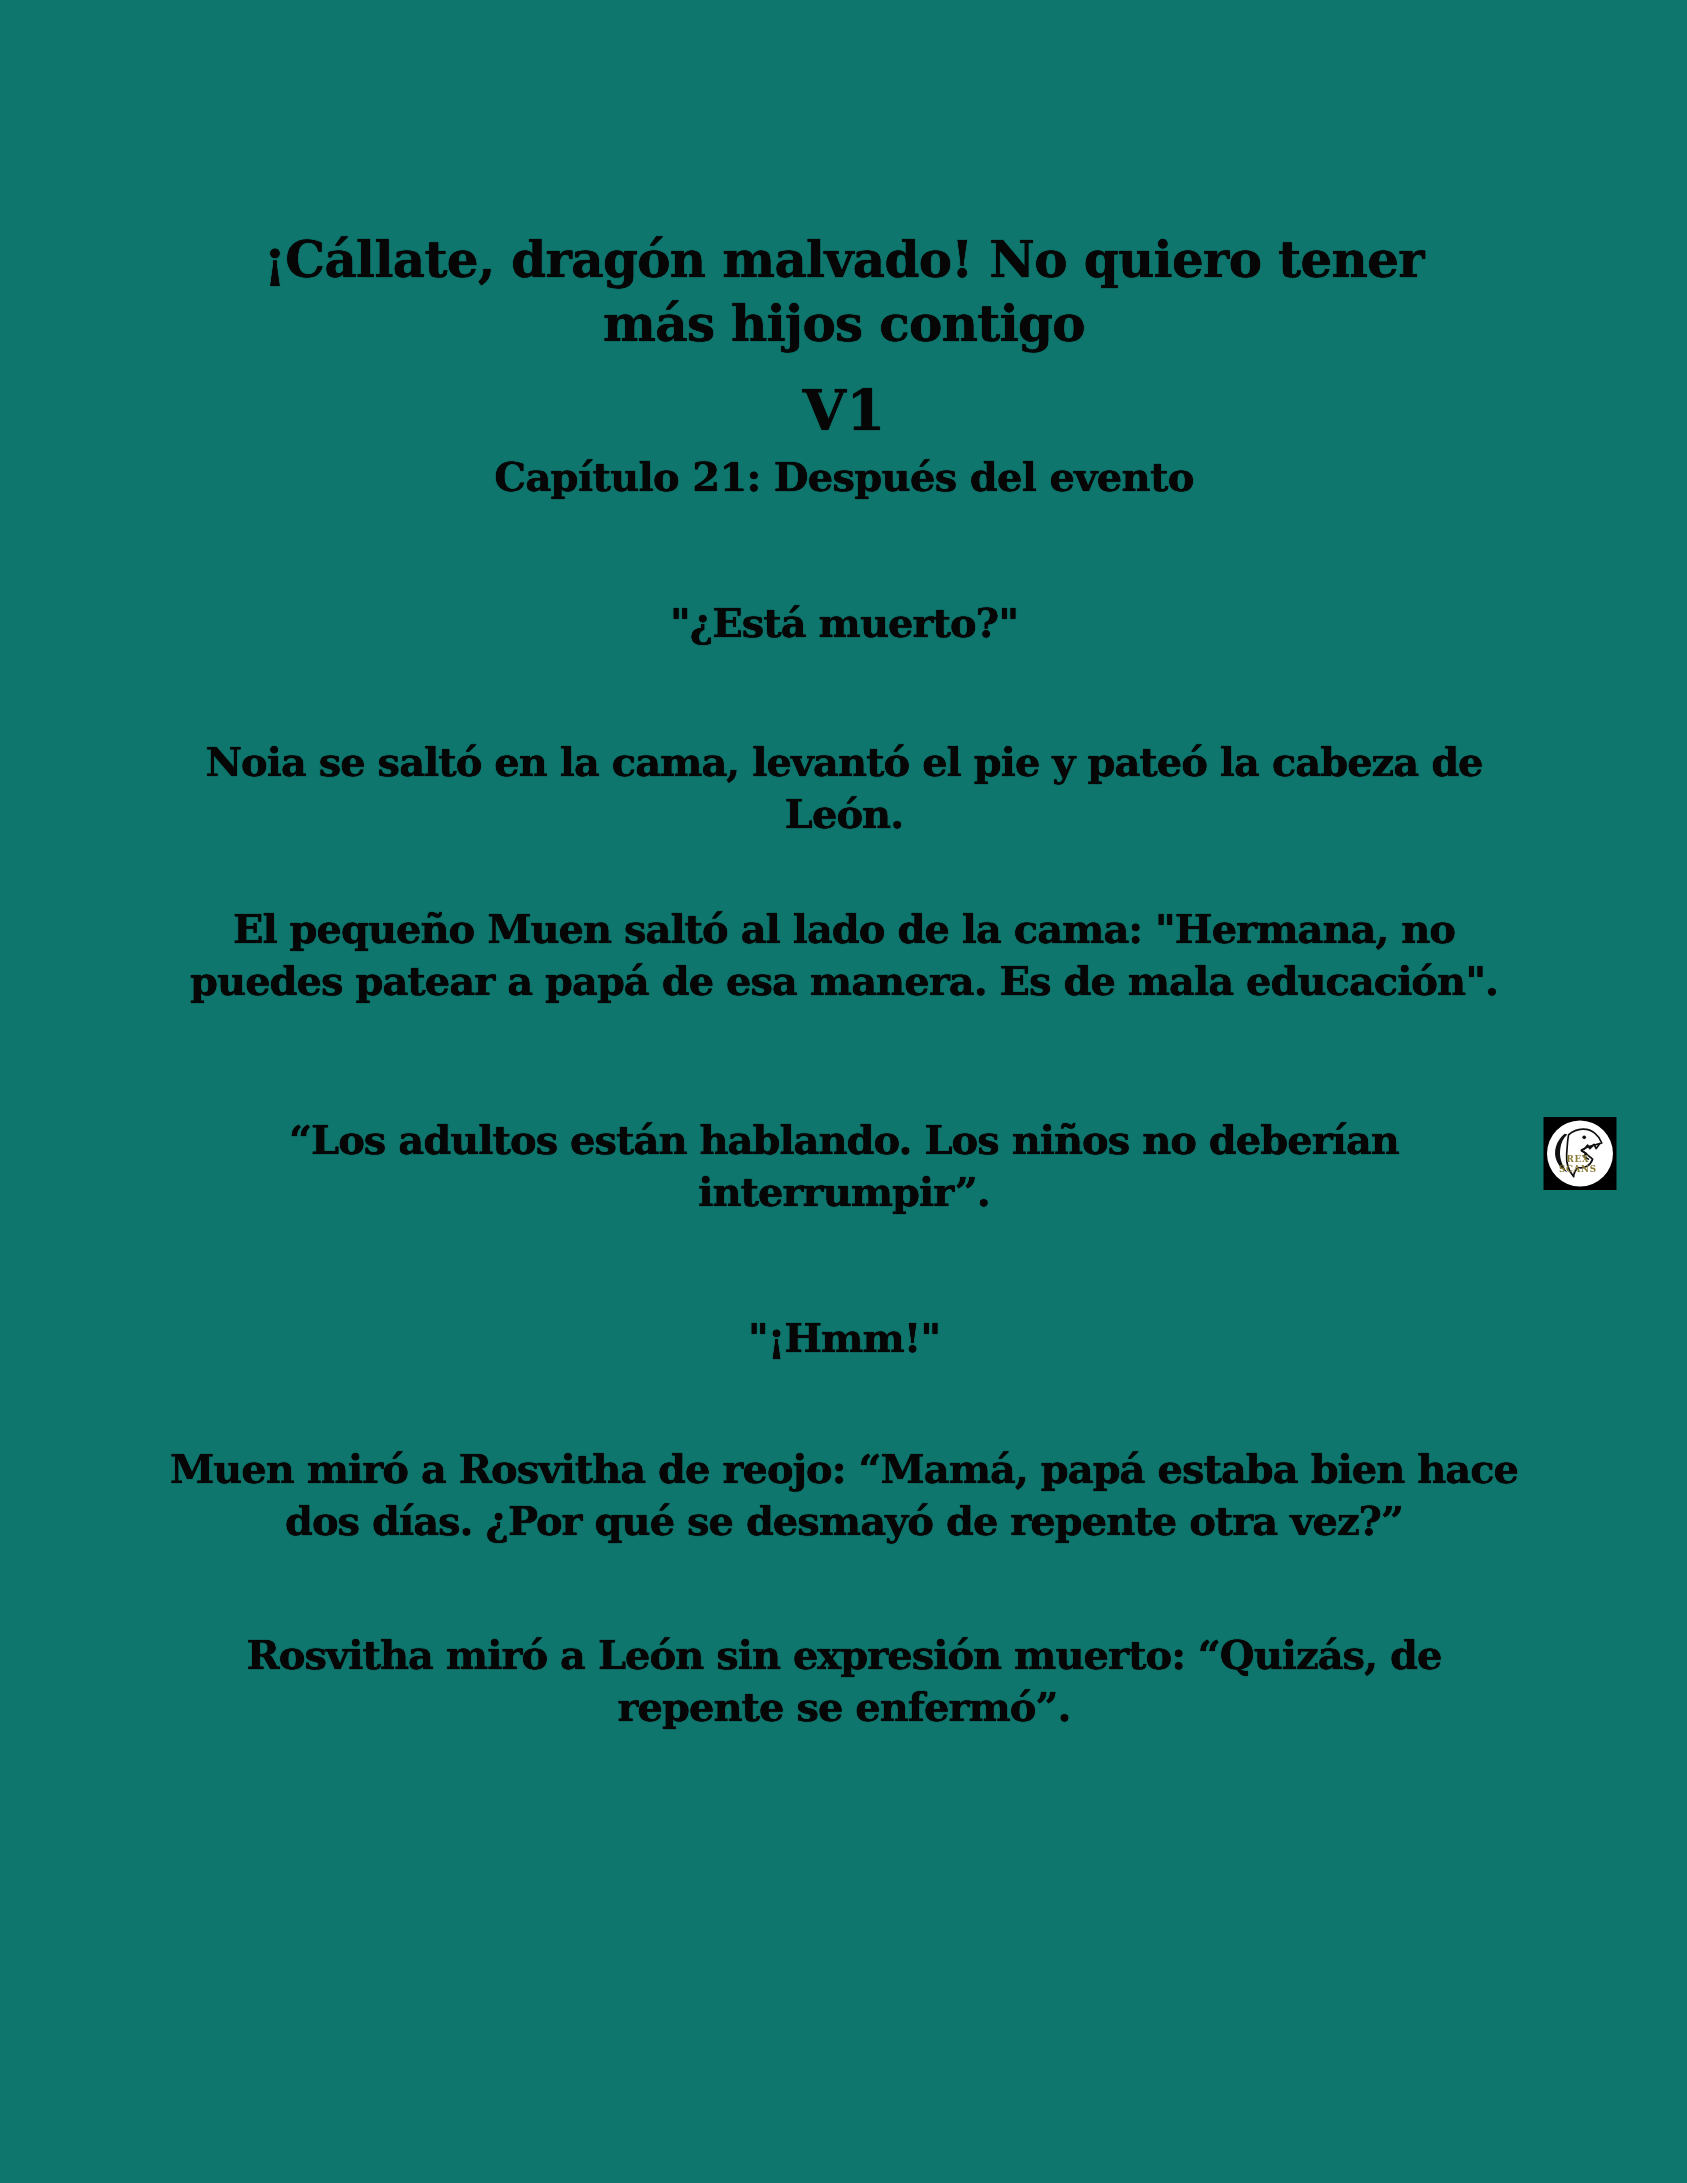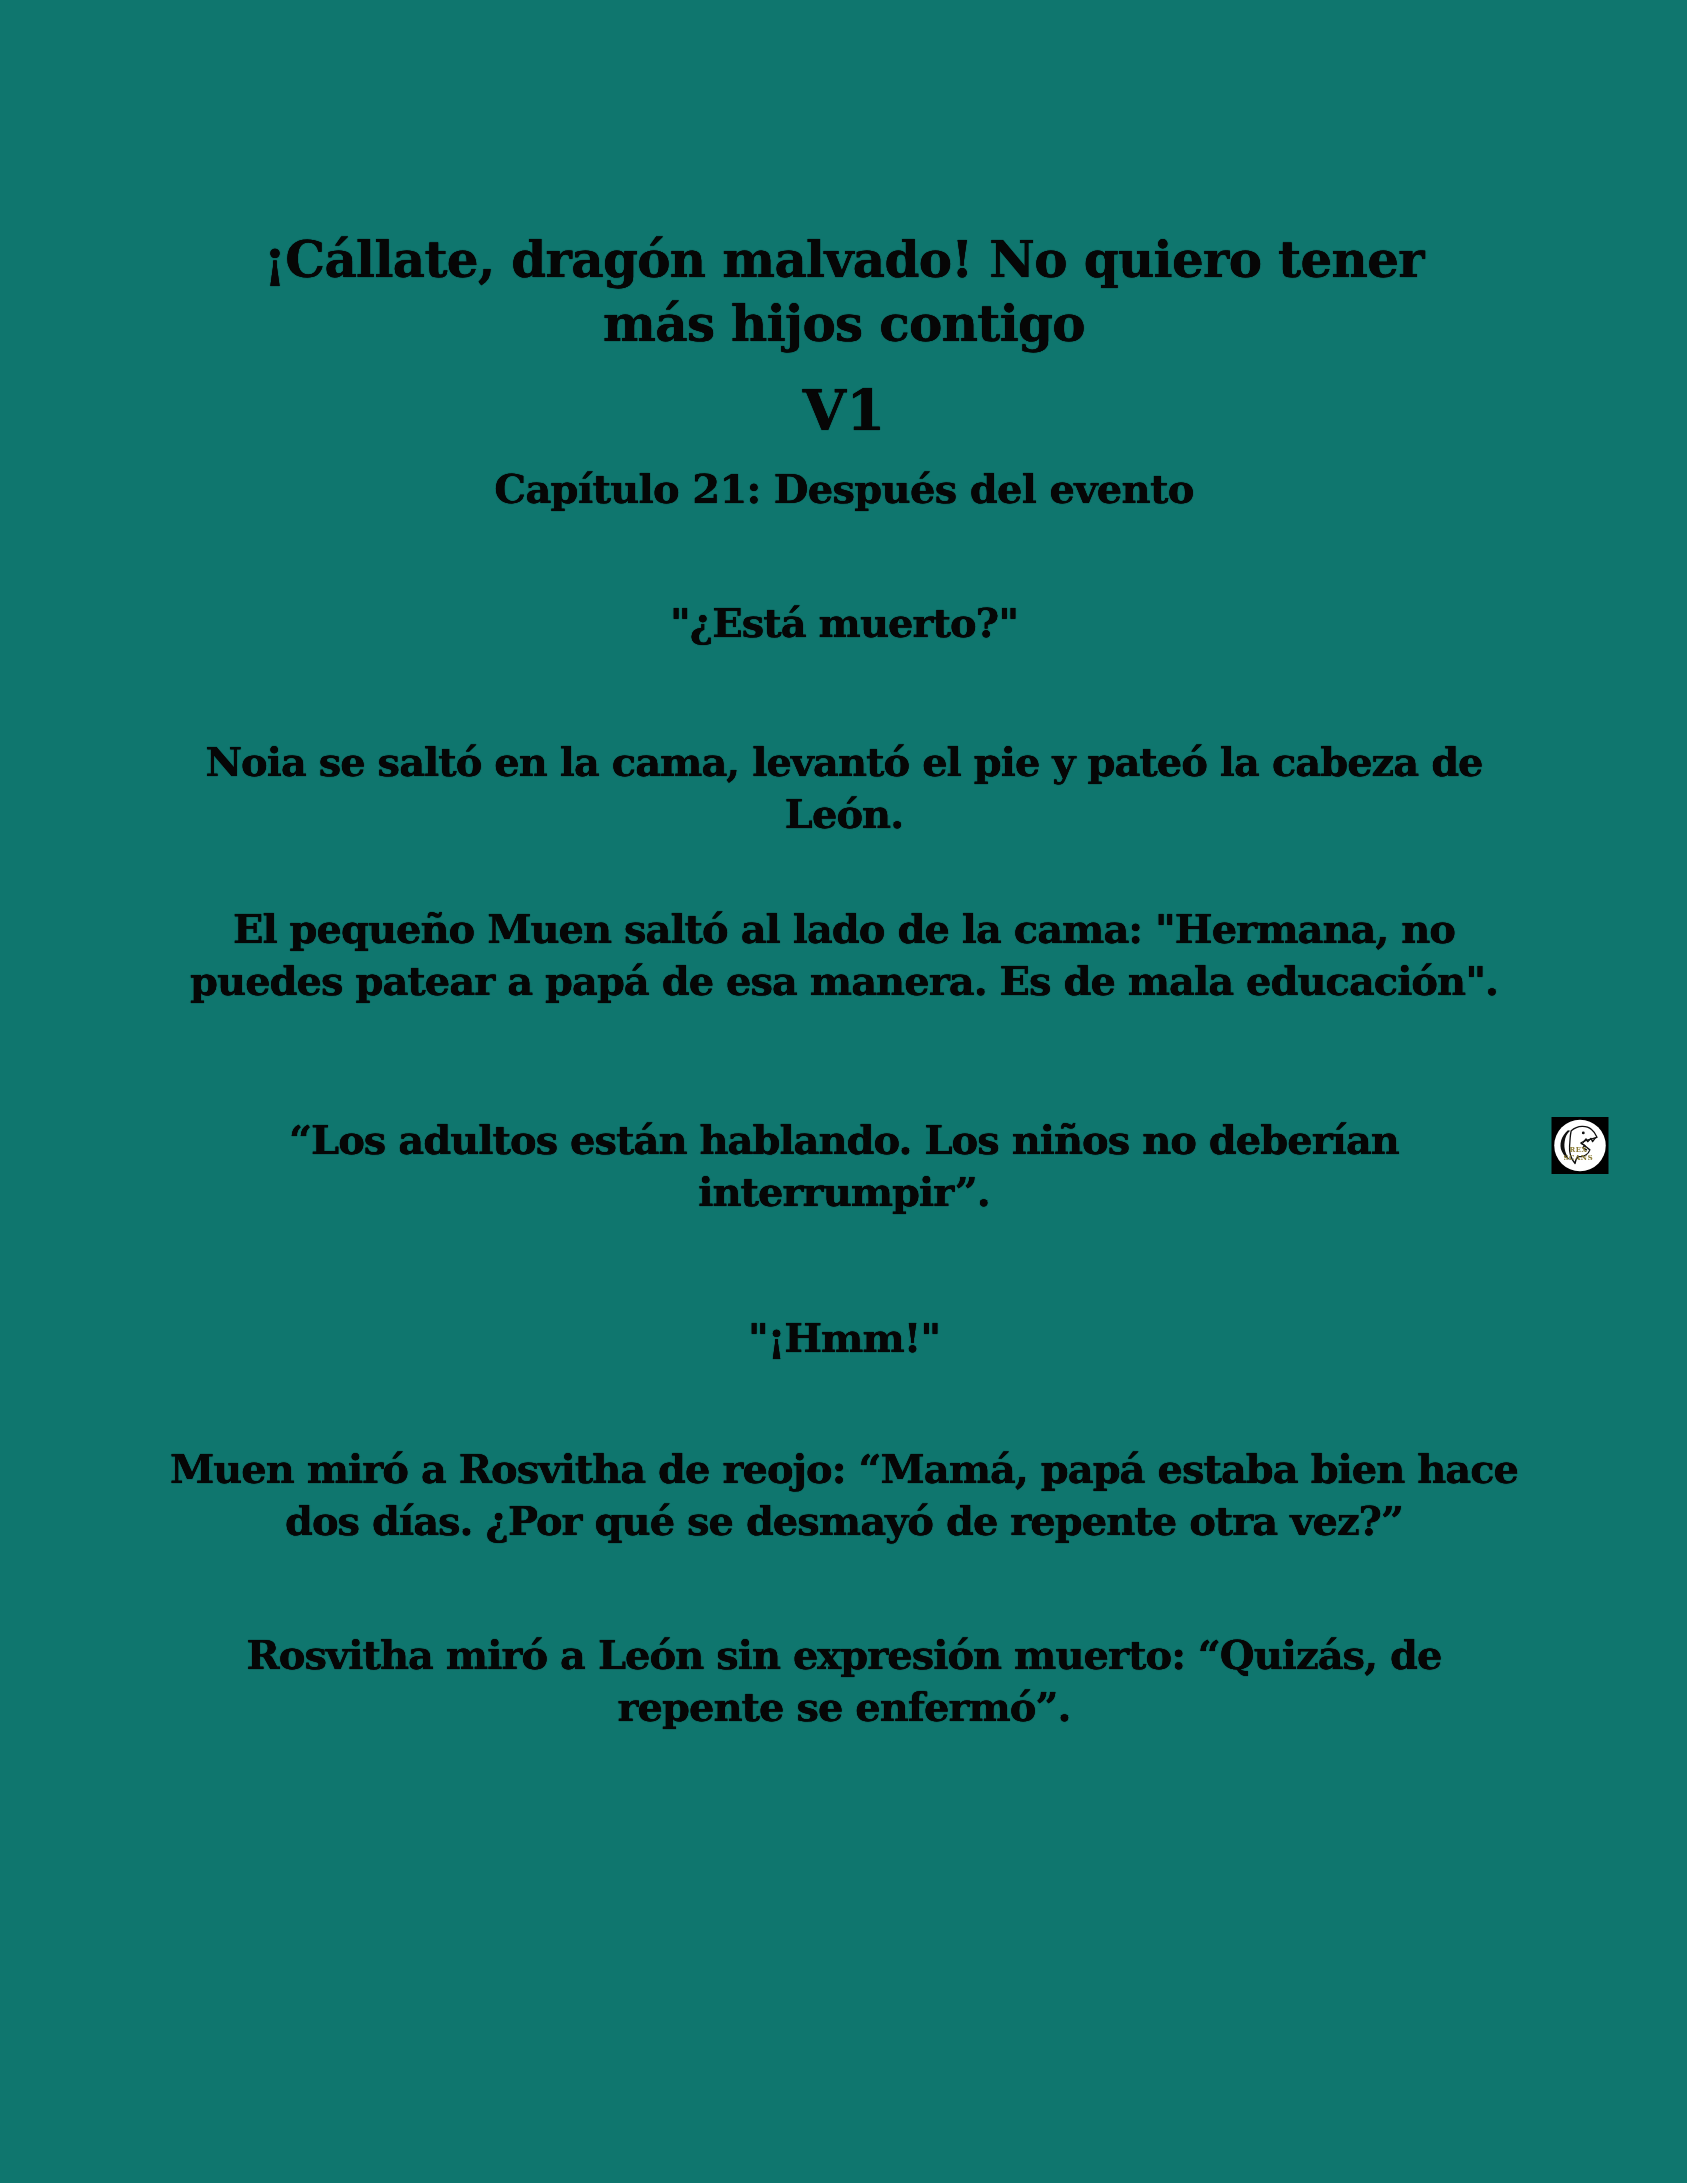--- a/index.html
+++ b/index.html
@@ -34,21 +34,21 @@
     line-height: 64px;
     letter-spacing: -0.7px;
   }
   .volume-label {
     top: 334px;
     font-size: 56px;
     line-height: 64px;
     margin-top: 44px;
   }
   .chapter-heading {
-    top: 430px;
+    top: 418px;
     font-size: 40px;
     line-height: 52px;
     letter-spacing: -0.7px;
   }
   .para {
     font-size: 40px;
     line-height: 52px;
     letter-spacing: -1px;
   }
   .p1 { top: 557px; }
@@ -57,21 +57,21 @@
   .p4 { top: 1074px; }
   .p5 { top: 1272px; }
   .p6 { top: 1403px; }
   .p7 { top: 1589px; }
   .p8 { top: 1772px; }
   .watermark {
     position: absolute;
     left: 1532px;
     top: 1117px;
     width: 74px;
-    height: 57px;
+    height: 73px;
     padding-left: 11px;
   }
   .watermark svg {
     display: block;
     width: 100%;
     height: 100%;
   }
 </style>
 </head>
 <body style="background: rgb(255, 255, 255);">

